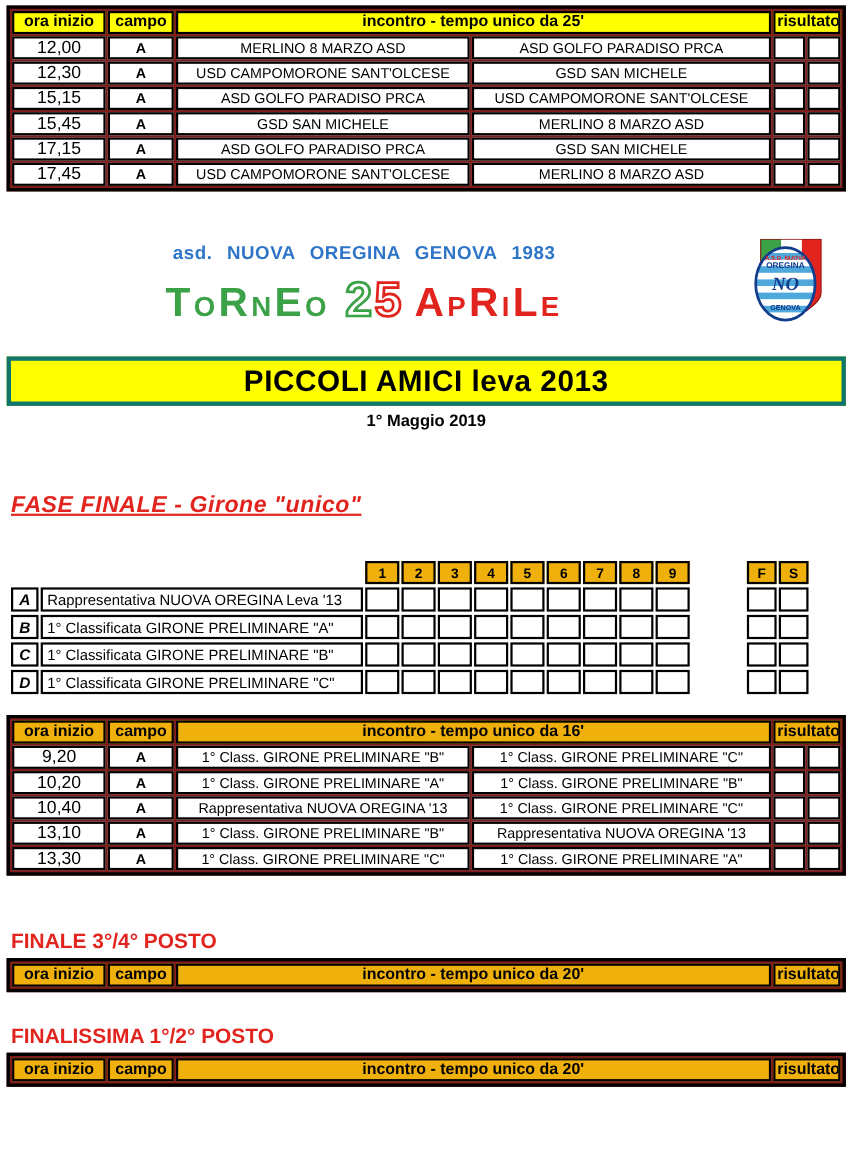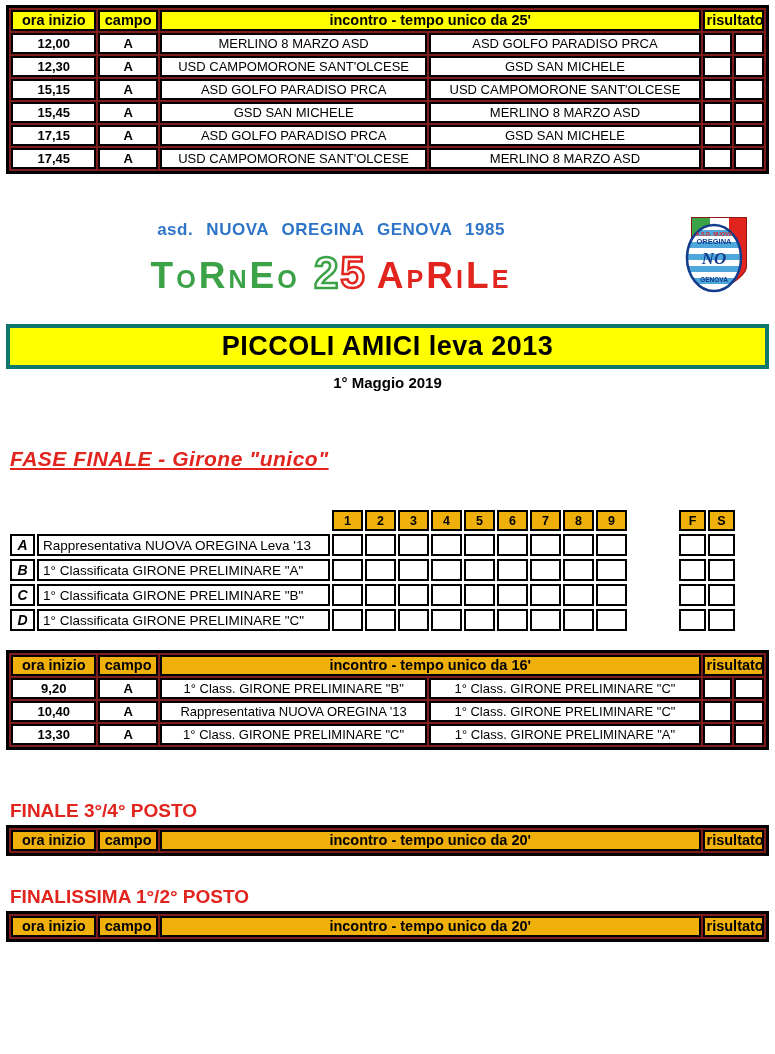--- a/index.html
+++ b/index.html
@@ -28,21 +28,21 @@
     height: 17px;
     line-height: 15px;
     padding: 1px 2px;
     white-space: nowrap;
     overflow: hidden;
     background: #fff;
   }
   .match-table tr.hdr td { font-weight: bold; font-size: 14.5px; }
   .t-yellow tr.hdr td { background: #FFFF00; }
   .t-amber  tr.hdr td { background: #F0B00C; }
-  .match-table td.time  { font-weight: bold; font-size: 13px; }
+  .match-table td.time  { font-weight: normal; font-size: 16px; }
   .match-table td.campo { font-weight: bold; }
   col.c-time  { width: 11.5%; }
   col.c-campo { width: 8%; }
   col.c-home  { width: 36%; }
   col.c-away  { width: 36.5%; }
   col.c-res   { width: 4%; }
 
   
   table.grid-table {
     border-collapse: separate;
@@ -179,21 +179,21 @@
     <td class="campo">A</td>
     <td>USD CAMPOMORONE SANT'OLCESE</td>
     <td>MERLINO 8 MARZO ASD</td>
     <td></td>
     <td></td>
   </tr>
 </tbody>
   </table>
 
 <div class="title-block">
-  <div class="club-line">asd.  NUOVA  OREGINA  GENOVA  1985</div>
+  <div class="club-line">asd.  NUOVA  OREGINA  GENOVA  1983</div>
   <div class="torneo-line">
     <span class="torneo"><span class="pl-lg">T</span><span class="pl-sm">O</span><span class="pl-lg">R</span><span class="pl-sm">N</span><span class="pl-lg">E</span><span class="pl-sm">O</span></span><span class="digit d2">2</span><span class="digit d5">5</span><span class="aprile"><span class="pl-lg">A</span><span class="pl-sm">P</span><span class="pl-lg">R</span><span class="pl-sm">I</span><span class="pl-lg">L</span><span class="pl-sm">E</span></span>
   </div>
   <svg class="logo" width="74" height="82" viewBox="0 0 74 82">
     <defs>
       <clipPath id="shieldClip">
           <path d="M10 3 H66 V52 Q66 63 38 77 Q10 63 10 52 Z"></path>
         </clipPath>
       <clipPath id="ovalClip">
           <ellipse cx="33" cy="44" rx="27" ry="33"></ellipse>
@@ -350,24 +350,40 @@
   </tr>
   <tr>
     <td class="time">9,20</td>
     <td class="campo">A</td>
     <td>1° Class. GIRONE PRELIMINARE "B"</td>
     <td>1° Class. GIRONE PRELIMINARE "C"</td>
     <td></td>
     <td></td>
   </tr>
   <tr>
+    <td class="time">10,20</td>
+    <td class="campo">A</td>
+    <td>1° Class.  GIRONE PRELIMINARE  "A"</td>
+    <td>1° Class. GIRONE PRELIMINARE "B"</td>
+    <td></td>
+    <td></td>
+  </tr>
+  <tr>
     <td class="time">10,40</td>
     <td class="campo">A</td>
     <td>Rappresentativa NUOVA OREGINA '13</td>
     <td>1° Class. GIRONE PRELIMINARE "C"</td>
+    <td></td>
+    <td></td>
+  </tr>
+  <tr>
+    <td class="time">13,10</td>
+    <td class="campo">A</td>
+    <td>1° Class. GIRONE PRELIMINARE "B"</td>
+    <td>Rappresentativa NUOVA OREGINA '13</td>
     <td></td>
     <td></td>
   </tr>
   <tr>
     <td class="time">13,30</td>
     <td class="campo">A</td>
     <td>1° Class. GIRONE PRELIMINARE "C"</td>
     <td>1° Class. GIRONE PRELIMINARE  "A"</td>
     <td></td>
     <td></td>

